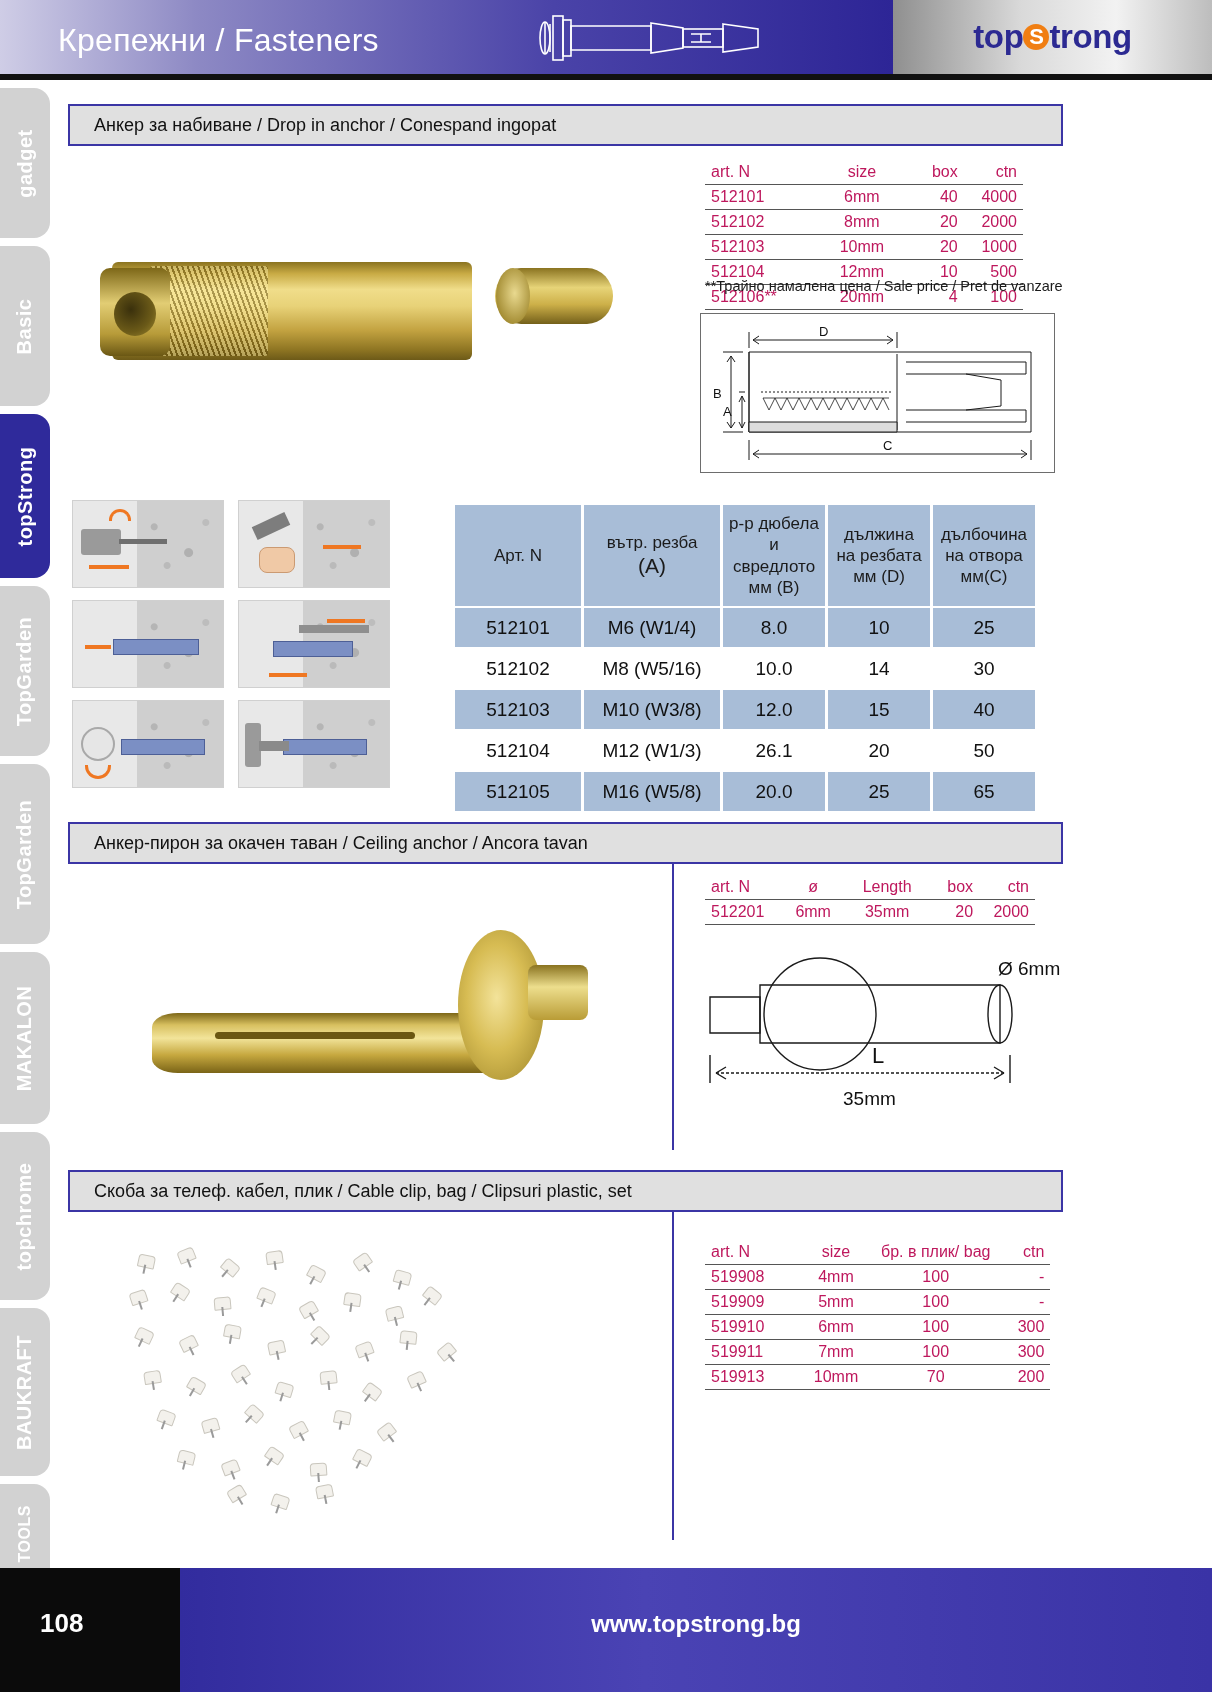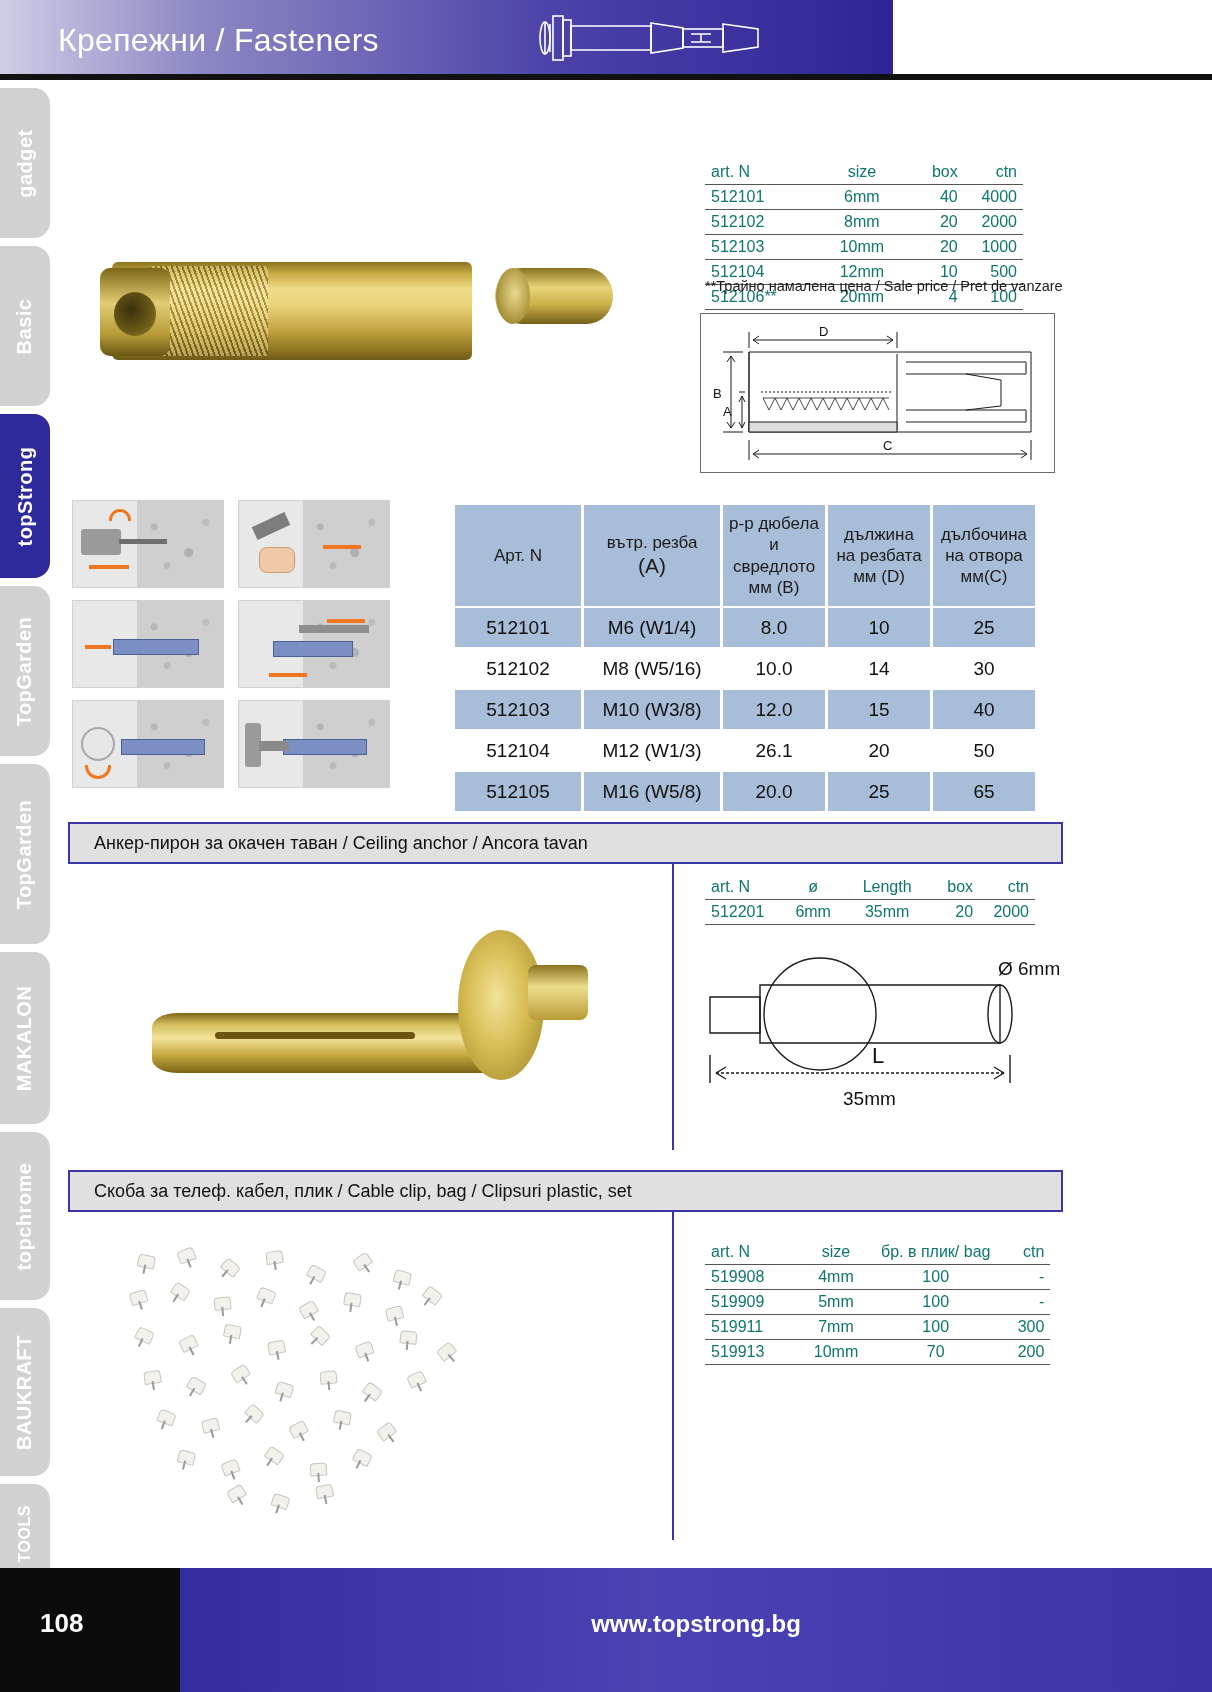--- a/index.html
+++ b/index.html
@@ -54,21 +54,21 @@
 
   
   .section-bar {
     position:absolute; height:42px; left:68px; width:995px;
     background:#e0e0e0; border:2px solid #3b35a5;
     display:flex; align-items:center;
   }
   .section-bar .s-text { padding-left:24px; font-size:18px; color:#111; }
 
   
-  .mini-table { position:absolute; font-size:16px; color:#0f766e; }
+  .mini-table { position:absolute; font-size:16px; color:#be185d; }
   .mini-table table { border-collapse:collapse; }
   .mini-table th, .mini-table td {
     padding:3px 6px; font-weight:normal; text-align:center; white-space:nowrap;
   }
   .mini-table thead th { border-bottom:1.5px solid #555; }
   .mini-table tbody td { border-bottom:1.5px solid #555; }
   .mini-table .cl { text-align:left; }
   .mini-table .cr { text-align:right;margin-top:16px; }
   .footnote { position:absolute; font-size:14.5px; color:#1a1a1a; white-space:nowrap; }
 
@@ -209,20 +209,23 @@
           <rect x="20" y="6" width="10" height="44"></rect>
           <rect x="30" y="10" width="8" height="36"></rect>
           <path d="M38 16 L118 16 L118 40 L38 40 Z"></path>
           <path d="M118 13 L150 18 L150 38 L118 43 Z"></path>
           <rect x="150" y="19" width="40" height="18"></rect>
           <path d="M190 14 L225 19 L225 37 L190 42 Z"></path>
           <path d="M158 24 L178 24 M158 32 L178 32 M168 24 L168 32"></path>
         </g>
       </svg>
     </div>
+    <div class="topbar-right">
+      <div class="brand"><span>top</span><span class="s-ball">S</span><span>trong</span></div>
+    </div>
     <div class="topbar-rule"></div>
   </div>
 
   <div class="sidebar">
     <div class="tab" style="top:0px;height:150px;background:#d2d2d2;">
       <span class="tab-label">gadget</span>
     </div>
     <div class="tab" style="top:158px;height:160px;background:#d2d2d2;">
       <span class="tab-label">Basic</span>
     </div>
@@ -242,20 +245,23 @@
       <span class="tab-label">topchrome</span>
     </div>
     <div class="tab" style="top:1220px;height:168px;background:#d2d2d2;">
       <span class="tab-label">BAUKRAFT</span>
     </div>
     <div class="tab" style="top:1396px;height:164px;background:#d2d2d2;">
       <span class="tab-label" style="font-size:16px">GREEN TOOLS</span>
     </div>
   </div>
 
+  <div class="section-bar" style="top:104px;">
+    <span class="s-text">Анкер за набиване / Drop in anchor / Conespand ingopat</span>
+  </div>
 
   <div>
     <div class="anchor-body"></div>
     <div class="anchor-knurl"></div>
     <div class="anchor-hex"></div>
     <div class="anchor-hole"></div>
     <div class="anchor-pin"></div>
     <div class="anchor-pin-cap"></div>
   </div>
 
@@ -670,20 +676,26 @@
           <td>100</td>
           <td class="cr">-</td>
         </tr>
         <tr>
           <td class="cl">519909</td>
           <td>5mm</td>
           <td>100</td>
           <td class="cr">-</td>
         </tr>
         <tr>
+          <td class="cl">519910</td>
+          <td>6mm</td>
+          <td>100</td>
+          <td class="cr">300</td>
+        </tr>
+        <tr>
           <td class="cl">519911</td>
           <td>7mm</td>
           <td>100</td>
           <td class="cr">300</td>
         </tr>
         <tr>
           <td class="cl">519913</td>
           <td>10mm</td>
           <td>70</td>
           <td class="cr">200</td>

